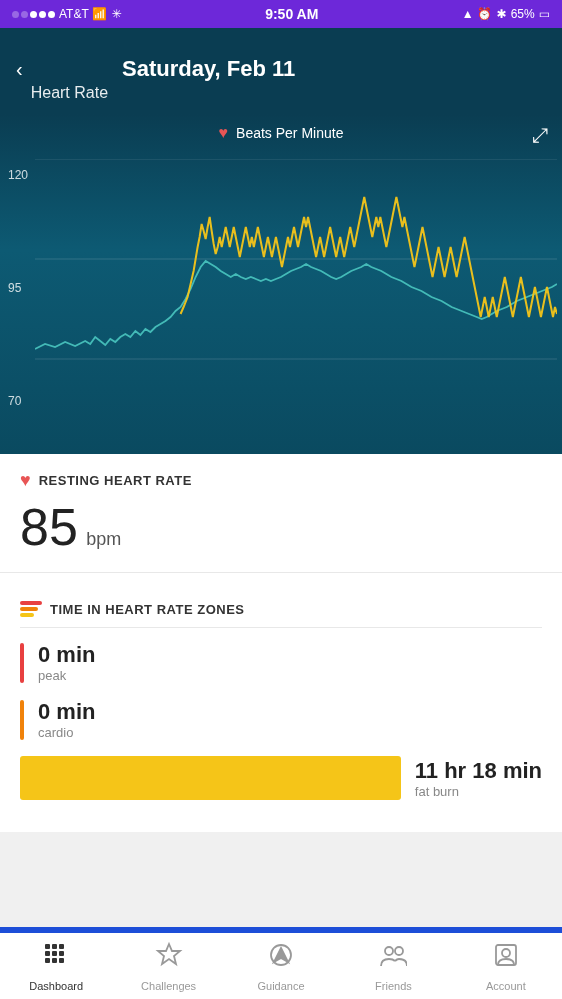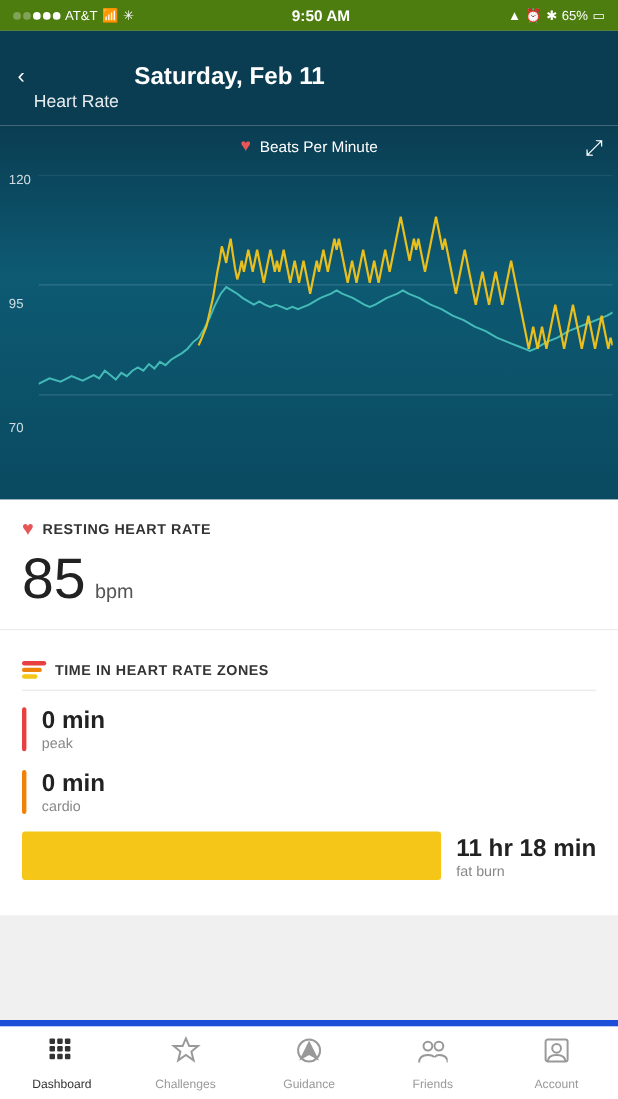--- a/index.html
+++ b/index.html
@@ -7,21 +7,21 @@
     body {
       width: 562px;
       min-height: 999px;
       font-family: -apple-system, 'Helvetica Neue', Arial, sans-serif;
       background: #f0f0f0;
       overflow-x: hidden;
     }
 
     
     .status-bar {
-      background: #4d7c0f;
+      background: #6d28d9;
       color: white;
       font-size: 12px;
       padding: 4px 12px;
       display: flex;
       align-items: center;
       justify-content: space-between;
       height: 28px;
     }
     .status-left { display: flex; align-items: center; gap: 4px; }
     .status-center { font-size: 14px; font-weight: 600; }
@@ -82,21 +82,21 @@
       position: absolute;
       top: 10px;
       right: 14px;
       color: white;
       font-size: 20px;
       cursor: pointer;
     }
     .chart-y-labels {
       position: absolute;
       left: 8px;
-      top: 42px;
+      top: 54px;
       display: flex;
       flex-direction: column;
       justify-content: space-between;
       height: 240px;
       color: rgba(255,255,255,0.8);
       font-size: 12px;
     }
     svg.chart-svg {
       position: absolute;
       left: 35px;

